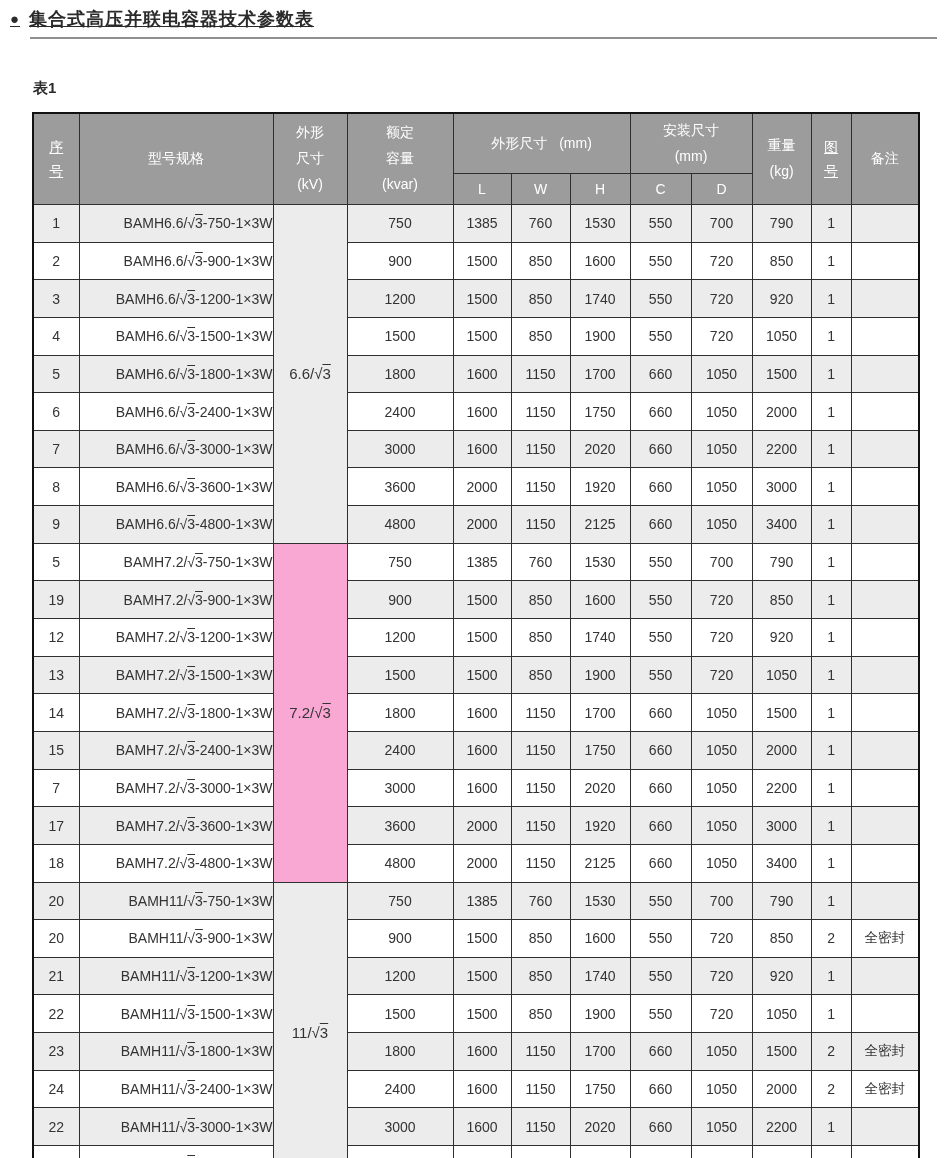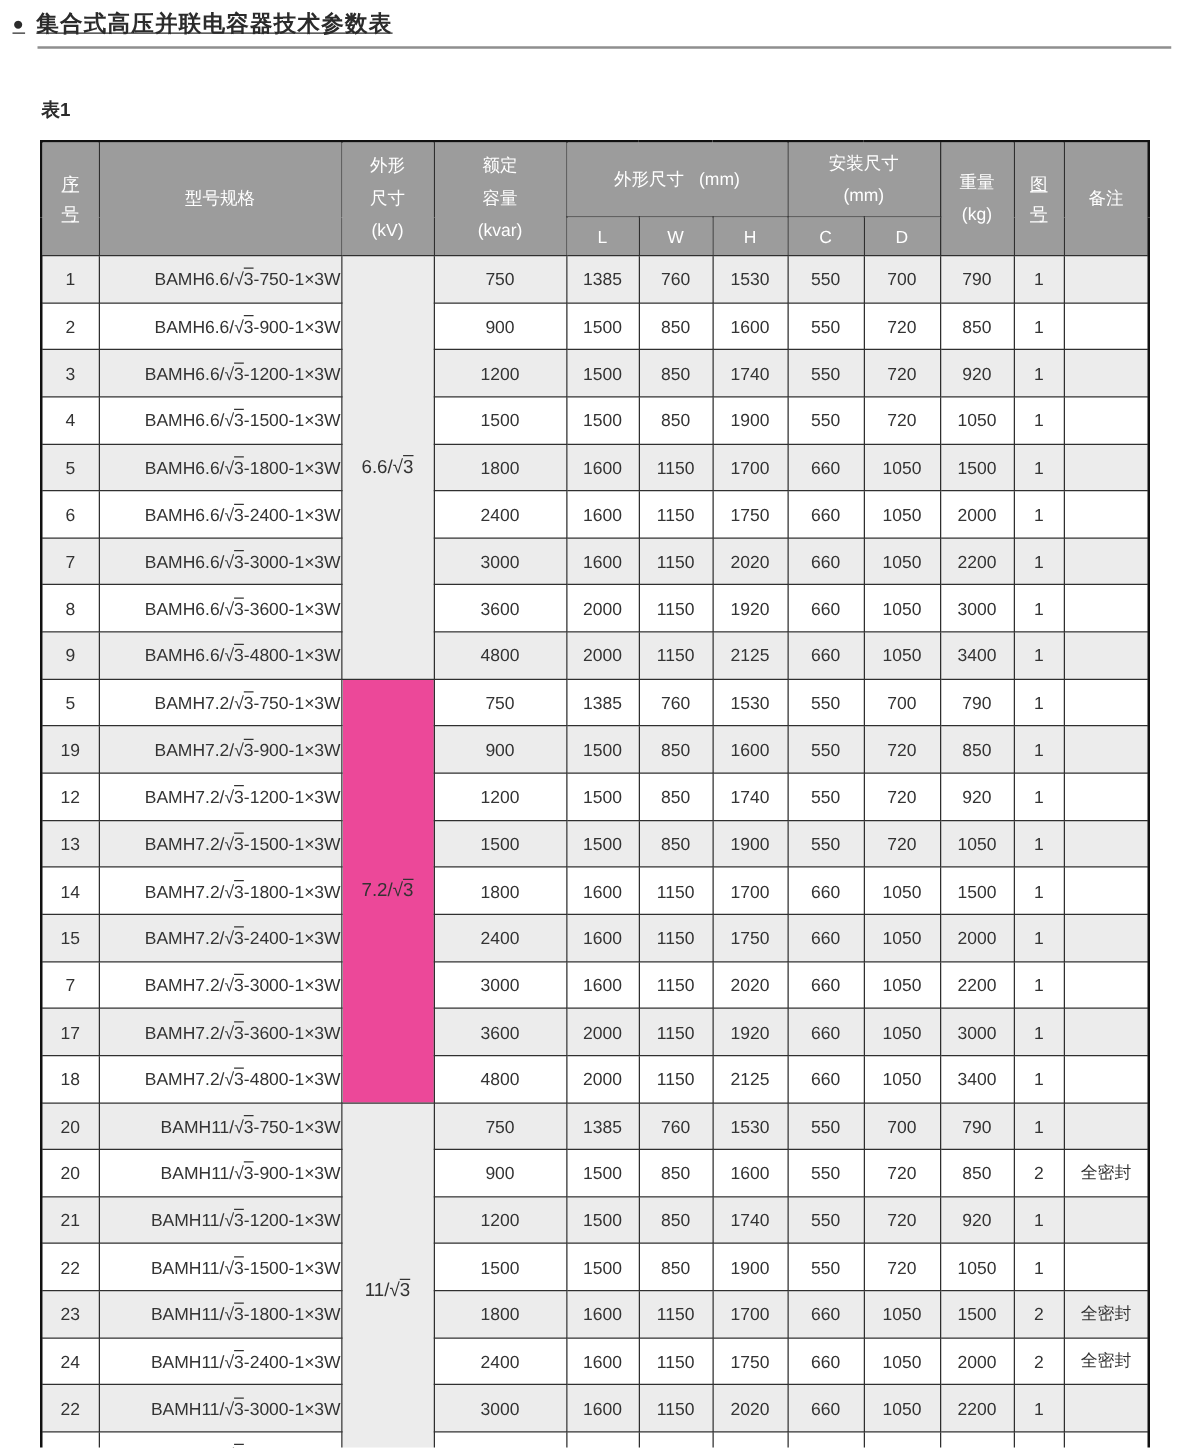--- a/index.html
+++ b/index.html
@@ -61,21 +61,21 @@
   }
   .spec-table thead tr.h1 th { height: 59px; }
   .spec-table thead tr.h2 th { height: 30px; }
   .spec-table tbody td { height: 36.65px; background: #ffffff; }
   .spec-table tbody tr.alt td { background: var(--alt_bg, #ececec); }
   .spec-table tbody td.model {
     text-align: right;
     padding-left: 28px;
   }
   .spec-table tbody td.voltage {
-    background: #ec4899;
+    background: #f9a8d4;
     font-size: 15px;
   }
   .spec-table tbody td.remark { font-size: 13.5px; margin-top: 28px; }
   .w1 {
     display: inline-block;
     width: 1.1em;
     word-break: break-all;
     line-height: 1.75;
     text-decoration: underline;
   }

